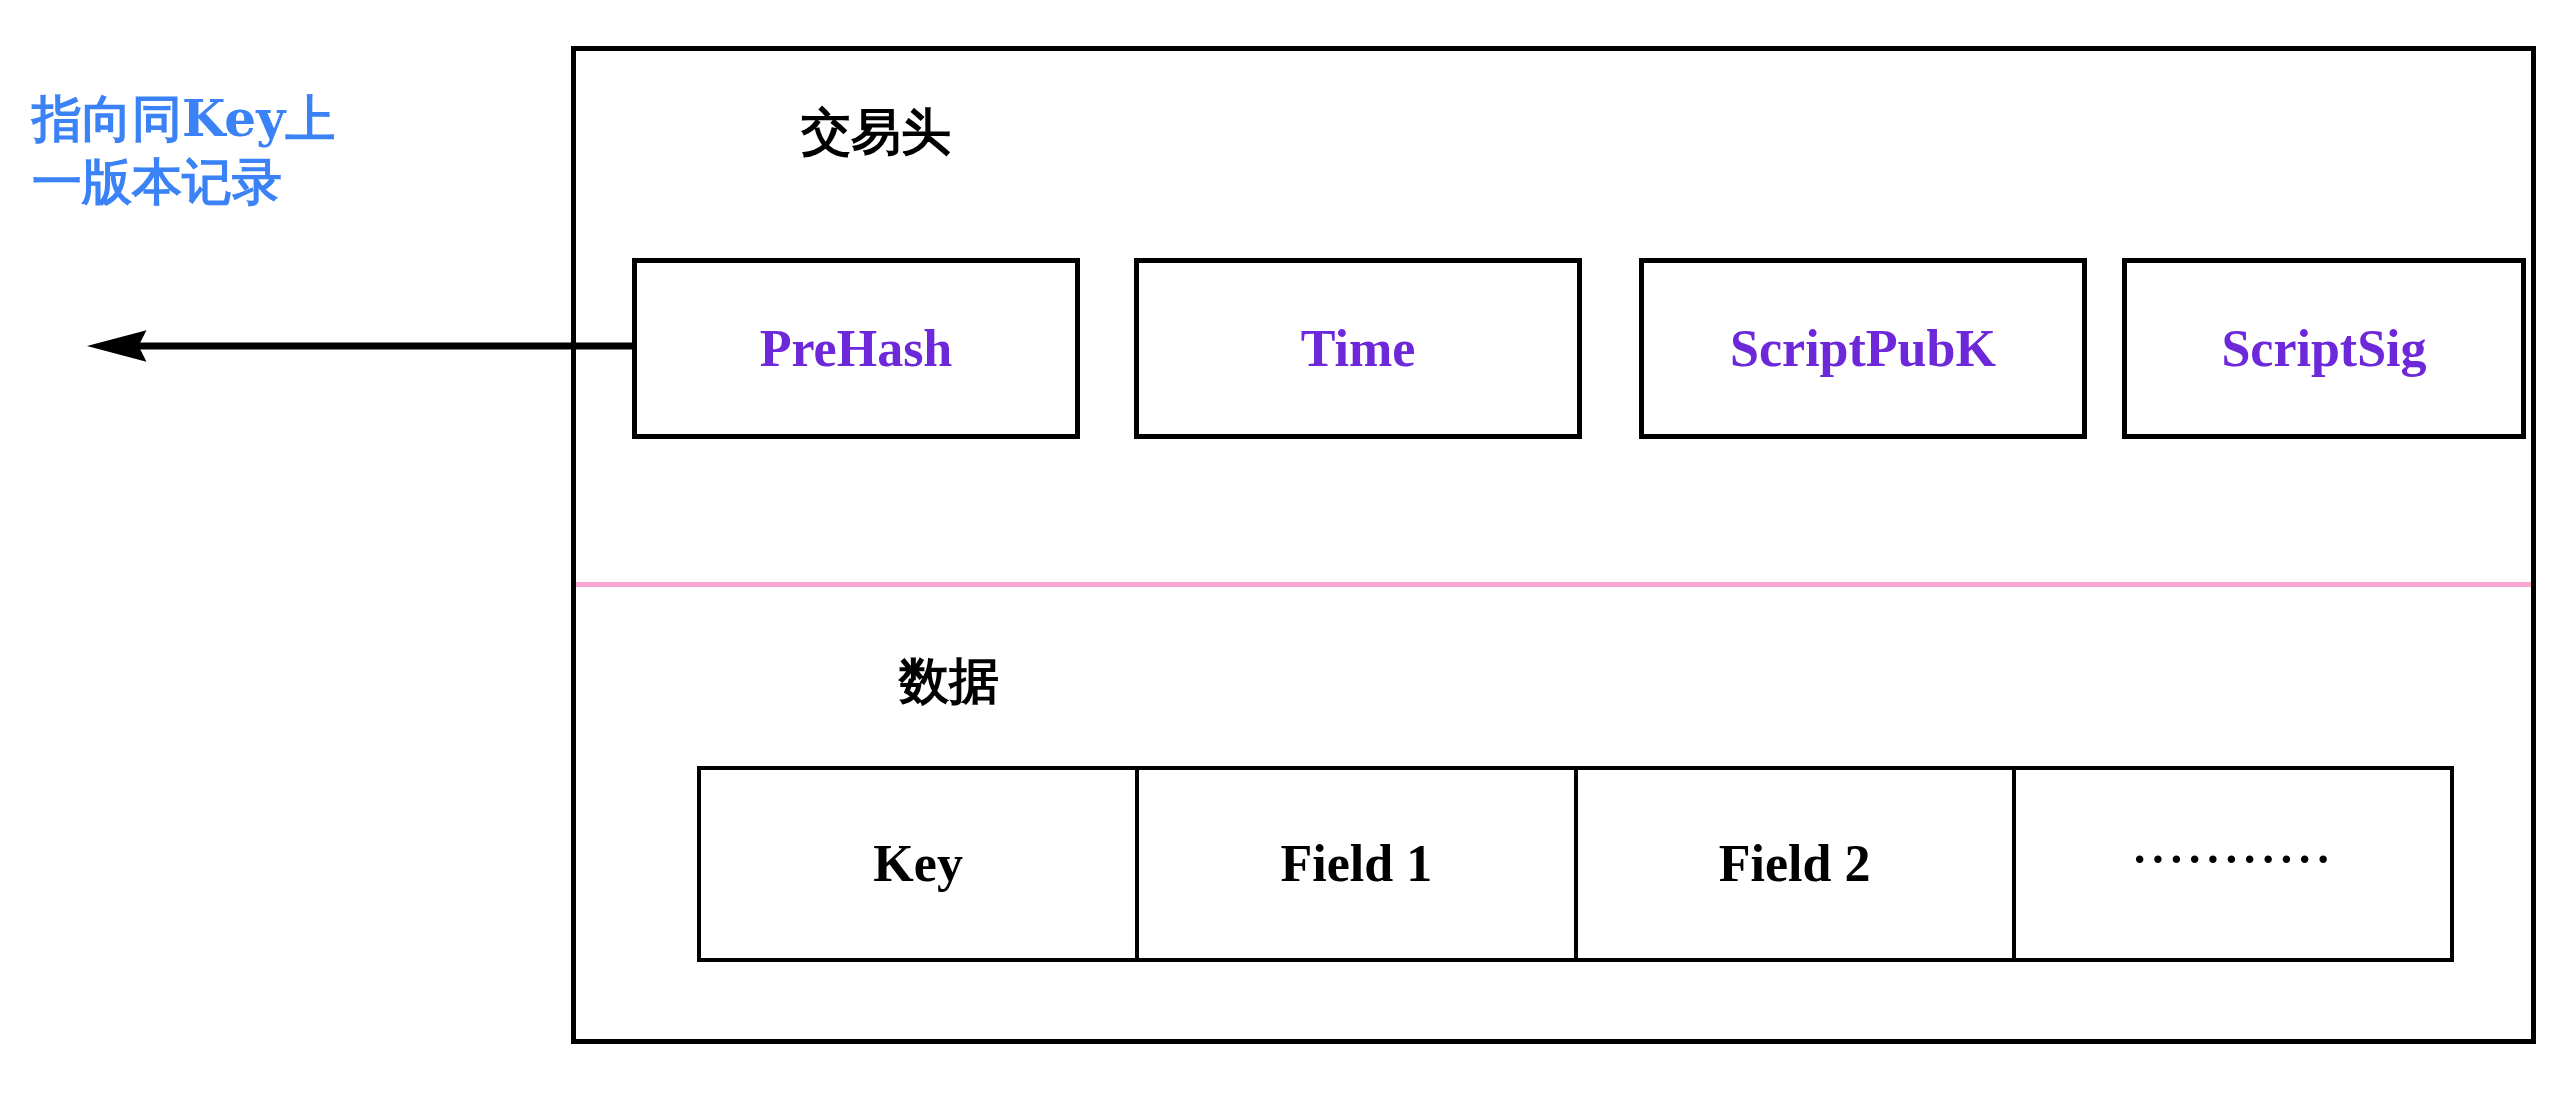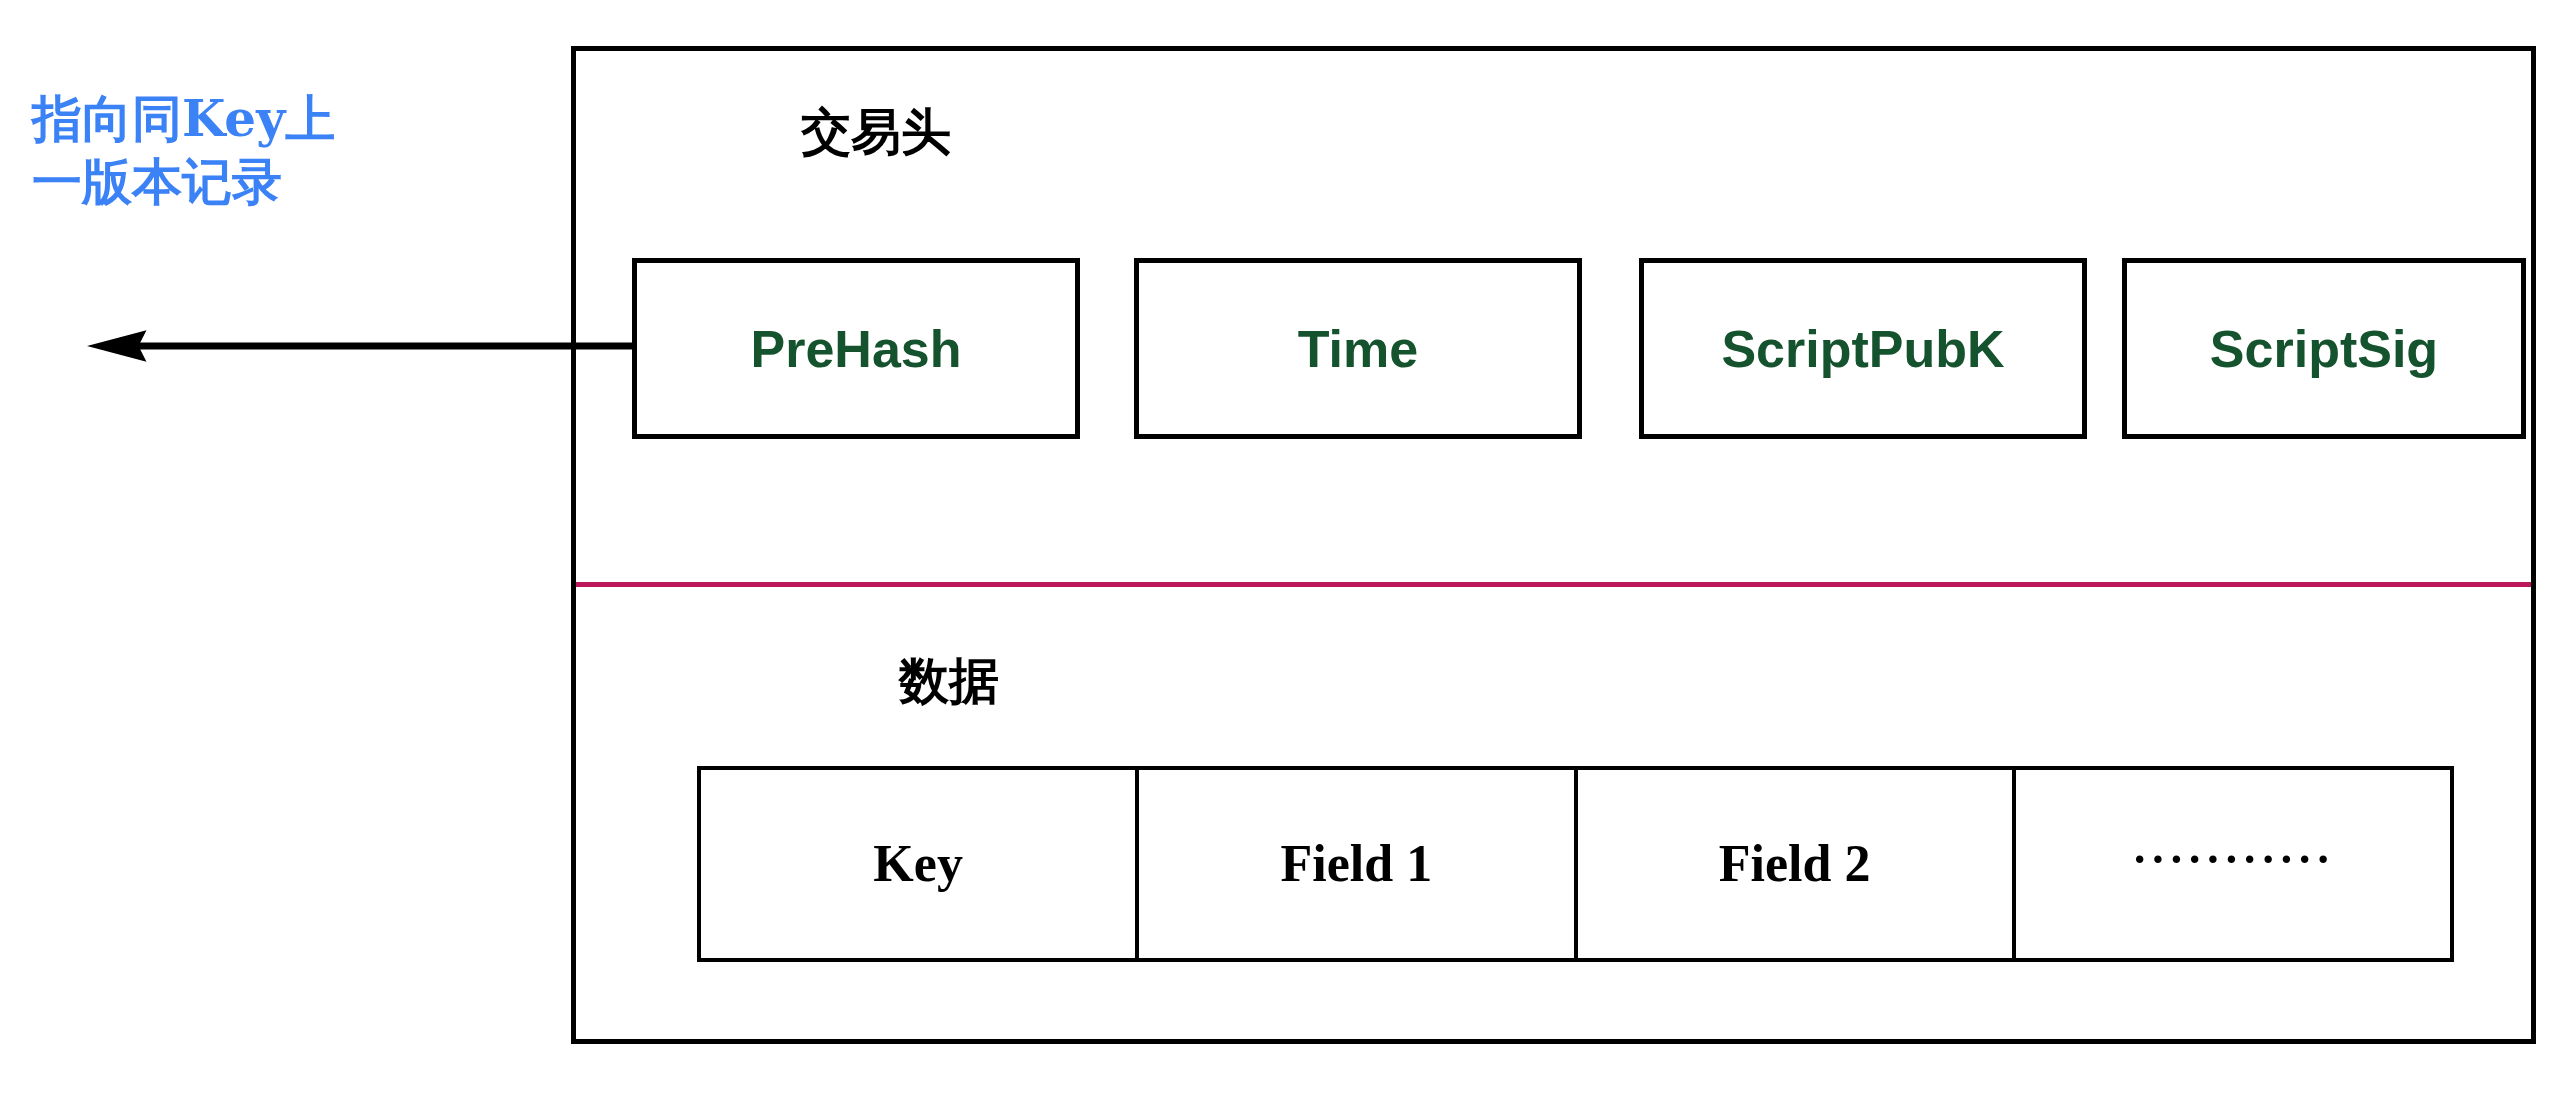--- a/index.html
+++ b/index.html
@@ -56,21 +56,21 @@
     background: transparent;
   }
 
   
   .tx-section-header {
     position: absolute;
     left: 0;
     top: 0;
     right: 0;
     height: 536px;
-    border-bottom: 5px solid #be185d;
+    border-bottom: 5px solid #f9a8d4;
     box-sizing: border-box;
   }
   .tx-section-data {
     position: absolute;
     left: 0;
     top: 536px;
     right: 0;
     bottom: 0;
   }
 
@@ -98,24 +98,24 @@
     top: 207px;
     height: 181px;
     border: 5px solid #000000;
     box-sizing: border-box;
     display: flex;
     align-items: center;
     justify-content: center;
     background: #ffffff;
   }
   .field-box .field-label {
-    font-family: Liberation Sans, sans-serif;
+    font-family: Liberation Serif, serif;
     font-weight: 700;
     font-size: 52px;
-    color: #14532d;
+    color: #6d28d9;
     line-height: 1;
   }
   .field-box.f0 { left: 56px;   width: 448px; }
   .field-box.f1 { left: 558px;  width: 448px; }
   .field-box.f2 { left: 1063px; width: 448px; }
   .field-box.f3 { left: 1546px; width: 404px; text-align: right; }
 
   
   .data-row {
     position: absolute;

